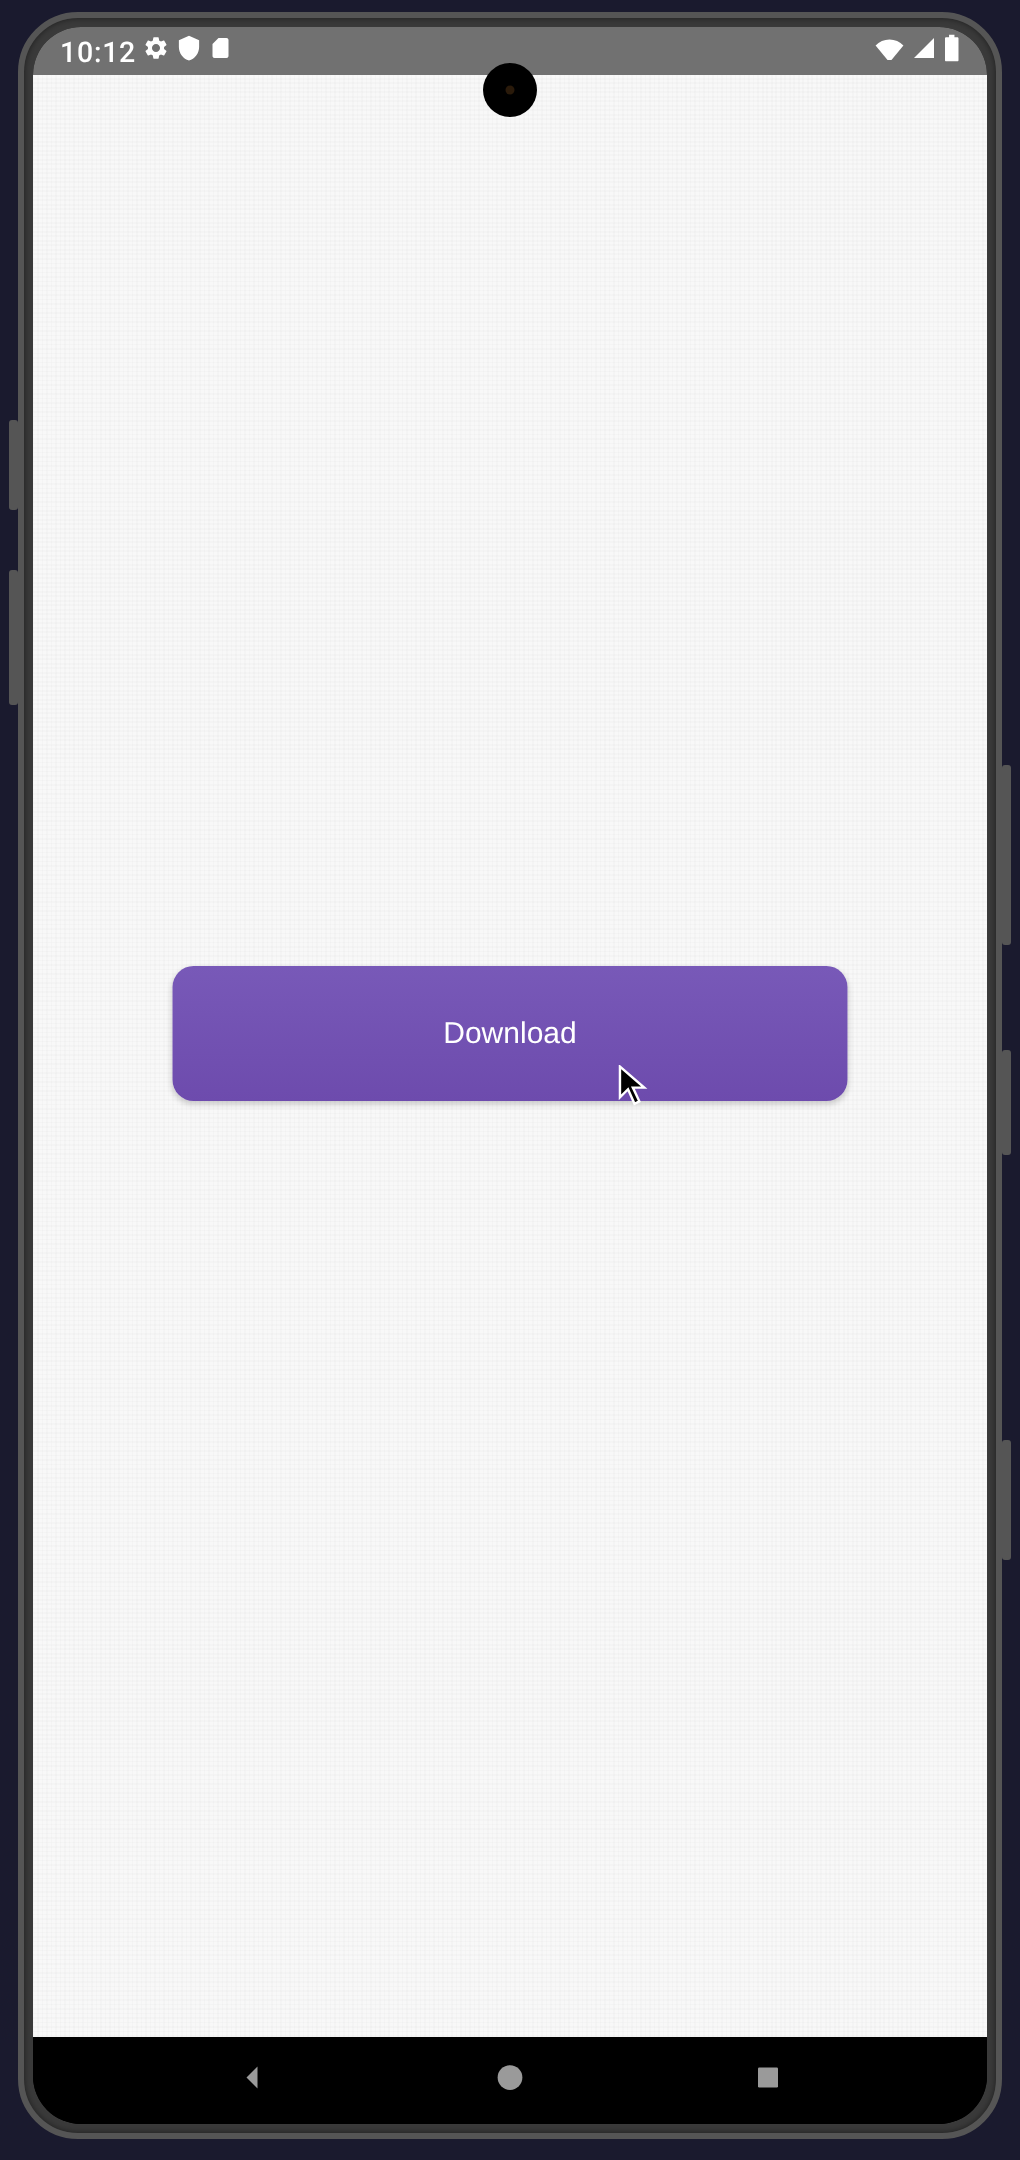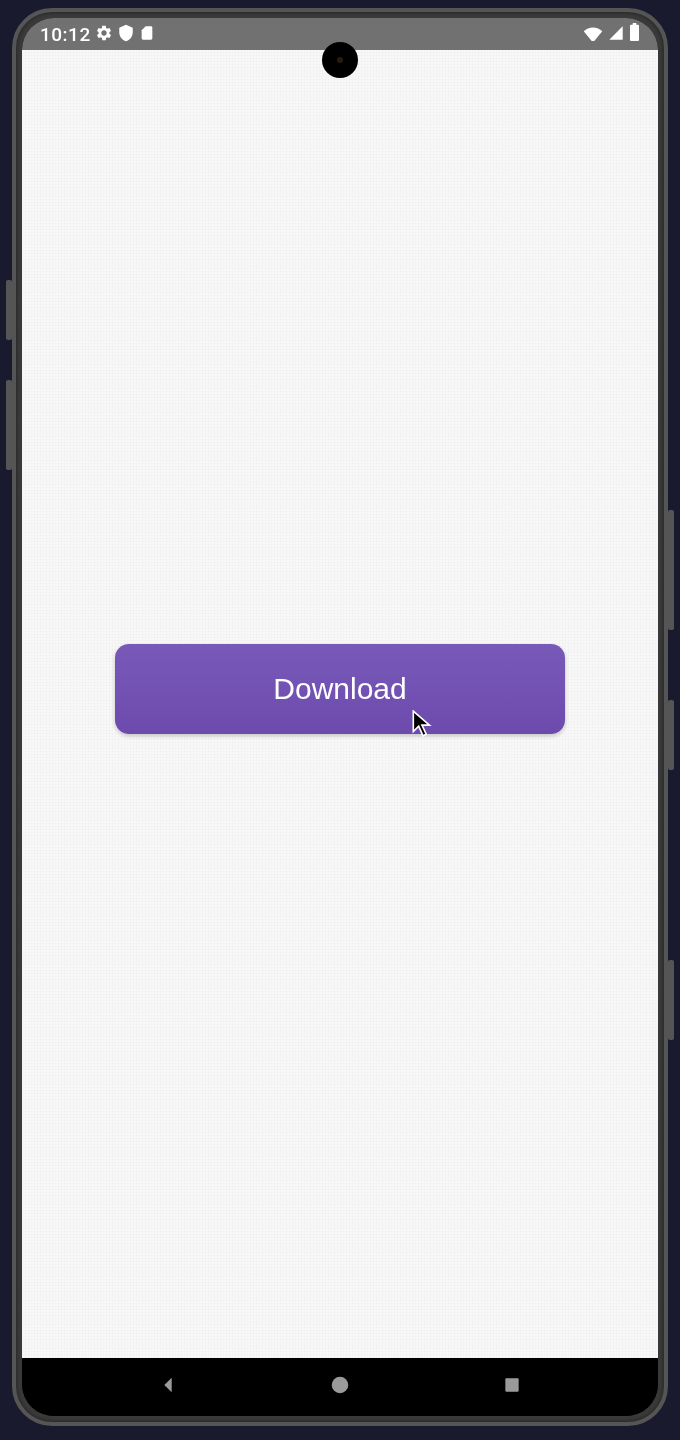--- a/index.html
+++ b/index.html
@@ -73,21 +73,21 @@
       justify-content: space-between;
       padding: 0 18px;
       color: #fff;
       font-size: 18px;
       font-weight: 500;
       position: relative;
     }
     
     .status-left {
       display: flex;
-      align-items: flex-end;
+      align-items: flex-start;
       gap: 4px;
     }
     
     .status-right {
       display: flex;
       align-items: center;
       gap: 4px;
     }
     
     .status-time {
@@ -135,21 +135,21 @@
       justify-content: center;
     }
     
     .download-button {
       width: 450px;
       height: 90px;
       background: linear-gradient(to bottom, #7859b8, #6d4bad);
       color: #fff;
       border: none;
       border-radius: 14px;
-      font-size: 30px;
+      font-size: 20px;
       font-weight: 400;
       cursor: pointer;
       box-shadow: 0 2px 4px rgba(0,0,0,0.2);
       margin-top: -30px;
     }
     
     
     .nav-bar {
       position: absolute;
       left: 0;

